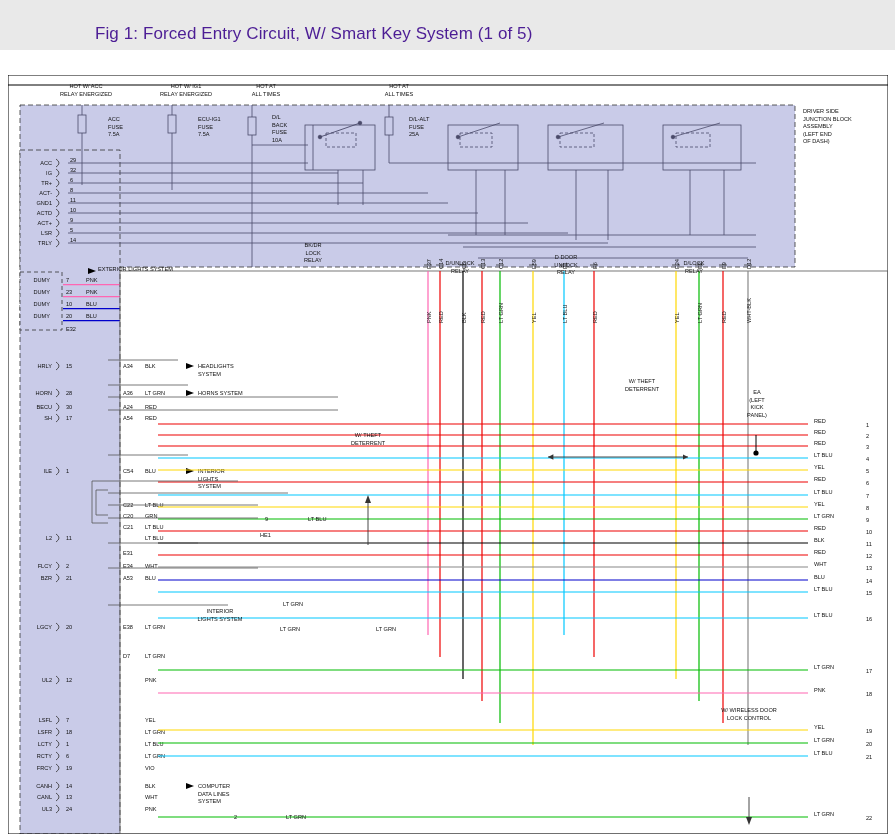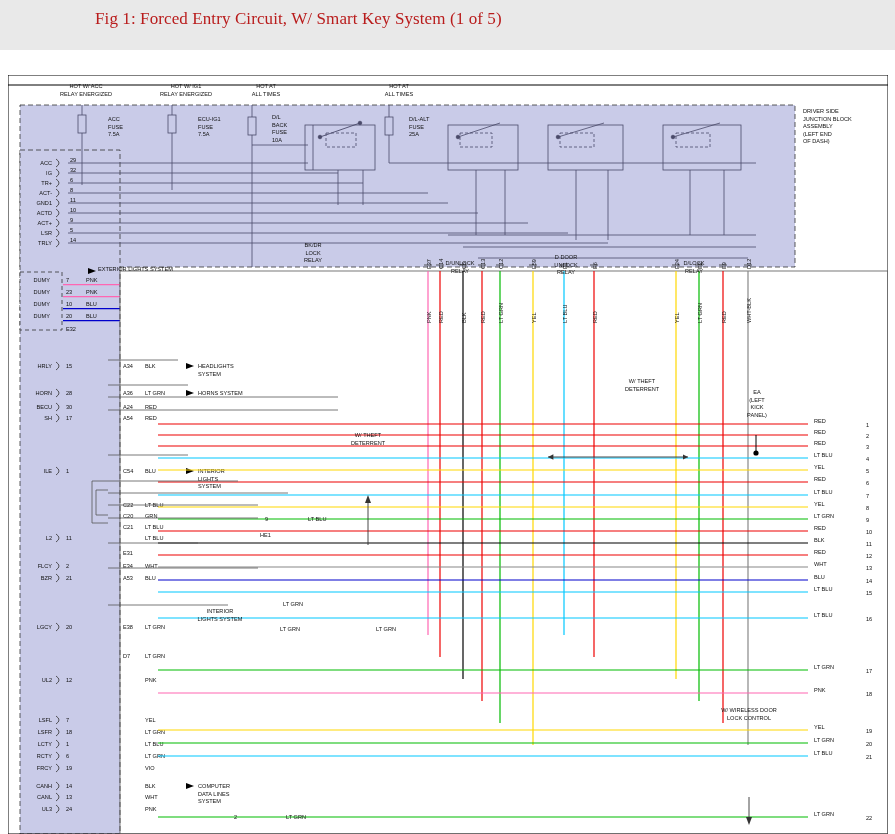--- a/index.html
+++ b/index.html
@@ -1,19 +1,19 @@
 <!DOCTYPE html>
 <html><head>
 <meta charset="utf-8">
 <style>
   html,body{margin:0;padding:0;background:#ffffff;}
   body{font-family:"Liberation Sans", sans-serif;}
   #root{position:relative;width:895px;height:834px;overflow:hidden;background:#fff;}
   #titlebar{position:absolute;left:0;top:0;width:895px;height:50px;background:#e9e9e9;}
-  #title{position:absolute;left:95px;top:9px;font-size:17px;color:#b91c1c;letter-spacing:.1px;font-family:Liberation Serif, serif;}
+  #title{position:absolute;left:95px;top:24px;font-size:17px;color:#4c1d95;letter-spacing:.1px;}
   #canvas{position:absolute;left:8px;top:75px;width:880px;height:759px;background:#fff;}
   svg{display:block;}
   .lbl55{font-size:5.6px;fill:#111;font-family:"Liberation Sans", sans-serif;}
 </style>
 </head>
 <body>
 
 <div id="root">
 
   <div id="titlebar">

